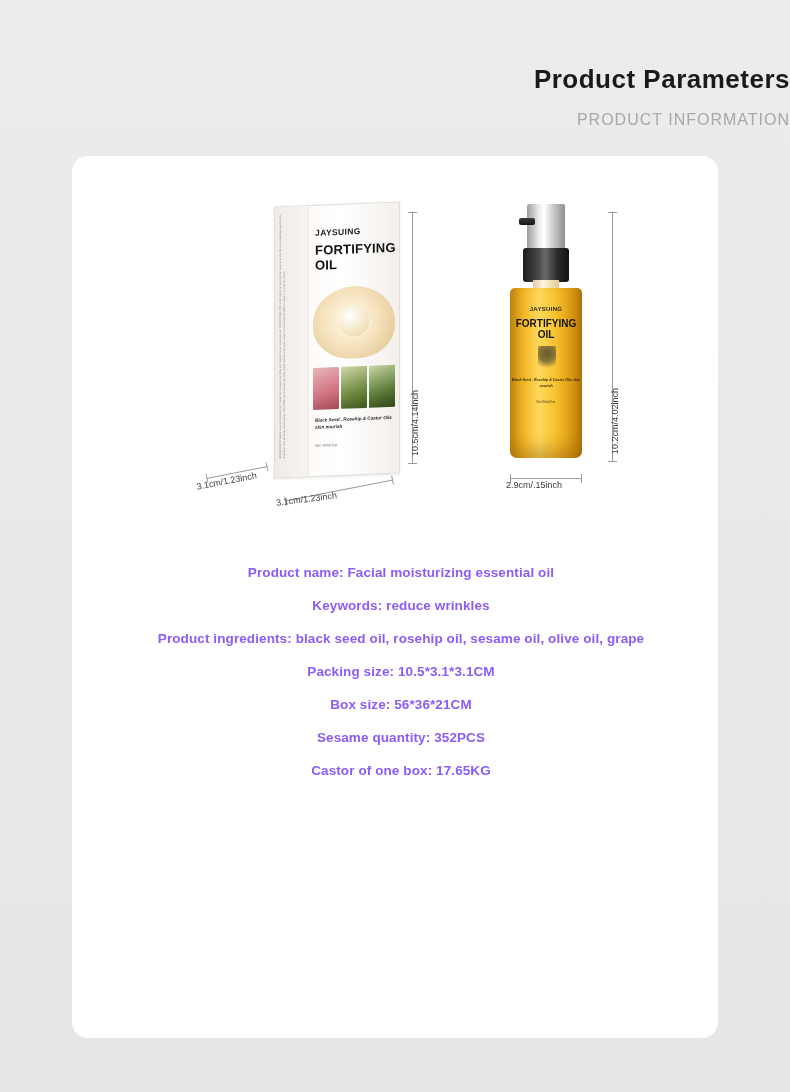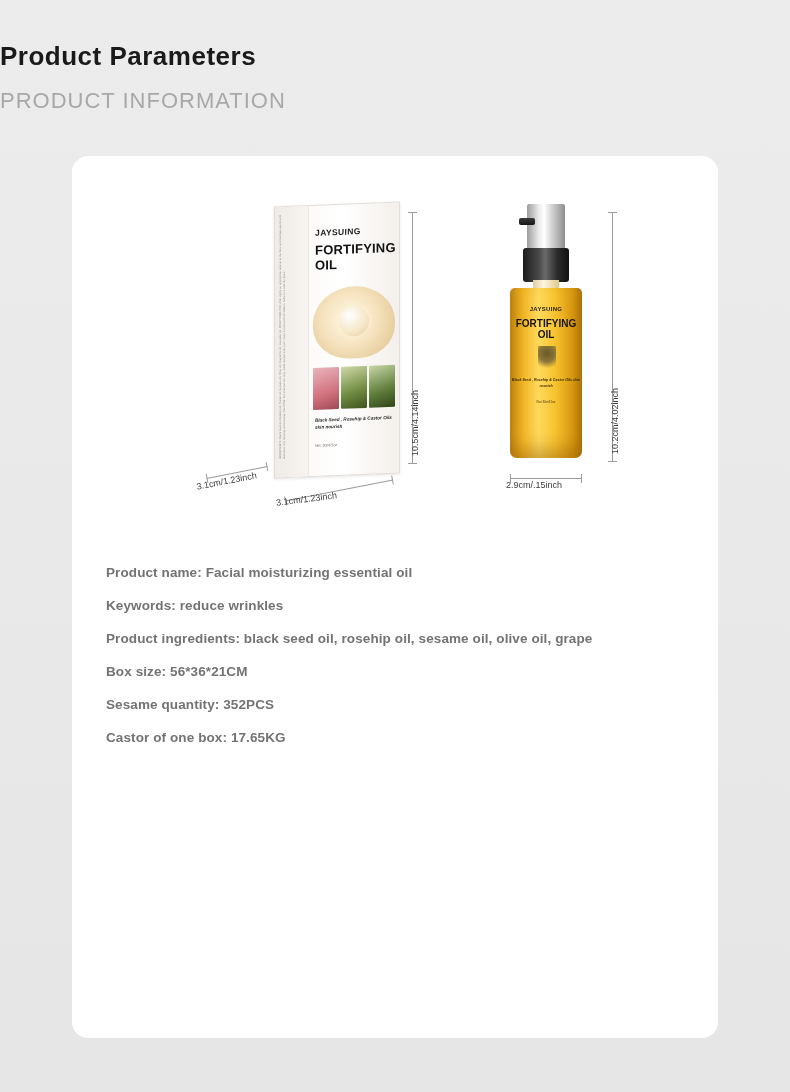--- a/index.html
+++ b/index.html
@@ -10,32 +10,32 @@
     font-family: "Liberation Sans", sans-serif;
   }
   .page {
     position: relative;
     width: 790px;
     height: 1092px;
     background: linear-gradient(180deg, #ececec 0%, #e6e6e6 100%);
     overflow: hidden;
   }
   .header {
-    padding-top: 41px;
-    text-align: left;
+    padding-top: 64px;
+    text-align: right;
   }
   .title {
     font-size: 26px;
     font-weight: bold;
     color: #1a1a1a;
     letter-spacing: 0.5px;
   }
   .subtitle {
     margin-top: 16px;
-    font-size: 22px;
+    font-size: 16px;
     color: #a8a8a8;
     letter-spacing: 1px;
   }
   .card {
     position: absolute;
     left: 72px;
     top: 156px;
     width: 646px;
     height: 882px;
     background: #ffffff;
@@ -271,23 +271,24 @@
   
   .specs {
     position: absolute;
     left: 34px;
     top: 400px;
     width: 590px;
   }
   .spec-row {
     font-size: 13.5px;
     font-weight: bold;
-    color: #737373;
+    color: #8b5cf6;
     padding: 9px 0;
     letter-spacing: .1px;
+    text-align: center;
   }
   .spec-row.indent {
     padding-left: 92px;
     font-size: 14px;
   }
 </style>
 </head>
 <body>
 
 <div class="page">
@@ -344,19 +345,20 @@
       <div class="dim rot90" style="left:538px; top:298px;">10.2cm/4.02inch</div>
 
       <div class="hline" style="left:438px; top:322px; width:72px;"></div>
       <div class="dim" style="left:434px; top:324px;">2.9cm/.15inch</div>
     </div>
 
     <div class="specs">
       <div class="spec-row">Product name: Facial moisturizing essential oil</div>
       <div class="spec-row">Keywords: reduce wrinkles</div>
       <div class="spec-row">Product ingredients: black seed oil, rosehip oil, sesame oil, olive oil, grape</div>
+      <div class="spec-row">Packing size: 10.5*3.1*3.1CM</div>
       <div class="spec-row">Box size: 56*36*21CM</div>
       <div class="spec-row">Sesame quantity: 352PCS</div>
       <div class="spec-row">Castor of one box: 17.65KG</div>
     </div>
 
   </div>
 </div>
 
 </body></html>

